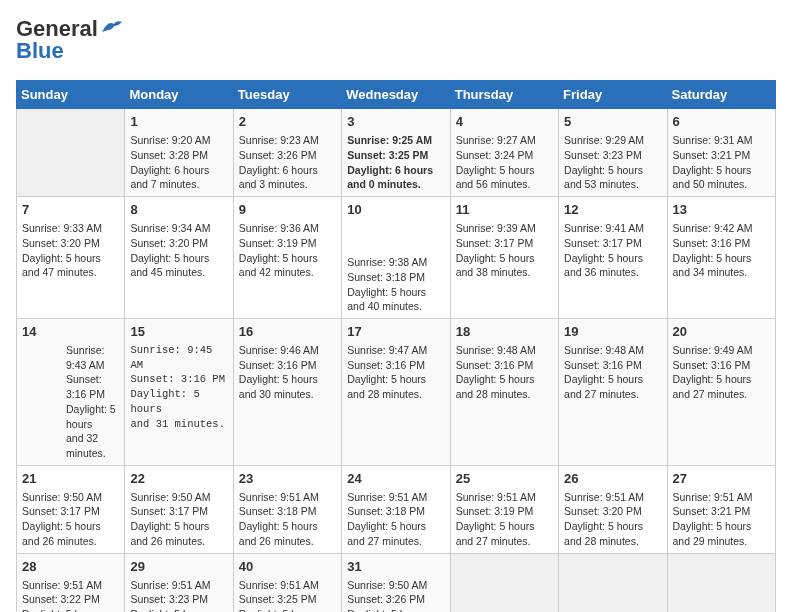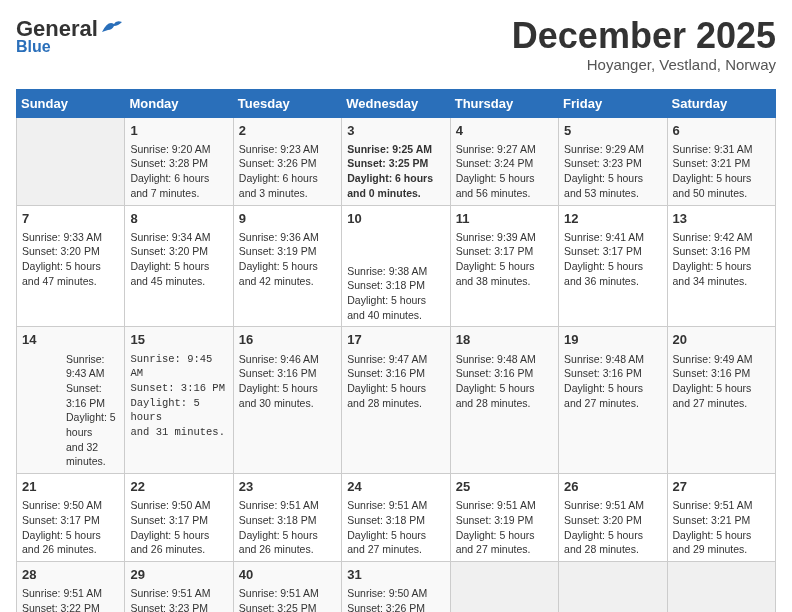--- a/index.html
+++ b/index.html
@@ -81,25 +81,21 @@
 <body>
 
 <div class="header">
   <div class="logo">
     <div style="display:flex;align-items:center;">
       <span style="font-size:22px;font-weight:bold;color:#333;">General</span>
       <svg width="22" height="18" viewBox="0 0 22 18" style="margin-left:2px;margin-top:-4px;">
         <path d="M2 14 Q8 2 14 6 Q16 2 22 4 Q18 8 14 8 Q12 12 8 12 Z" fill="#2a6fba"></path>
       </svg>
     </div>
-    <span style="font-size:16px;font-weight:bold;color:#2a6fba;margin-top:-4px;">Blue</span>
-  </div>
-  <div class="title-area">
-    <div class="month-title">December 2025</div>
-    <div class="subtitle">Hoyanger, Vestland, Norway</div>
+    <span style="font-size:22px;font-weight:bold;color:#2a6fba;margin-top:-4px;">Blue</span>
   </div>
 </div>
 
 <table>
   <thead>
     <tr>
       <th>Sunday</th>
       <th>Monday</th>
       <th>Tuesday</th>
       <th>Wednesday</th>

